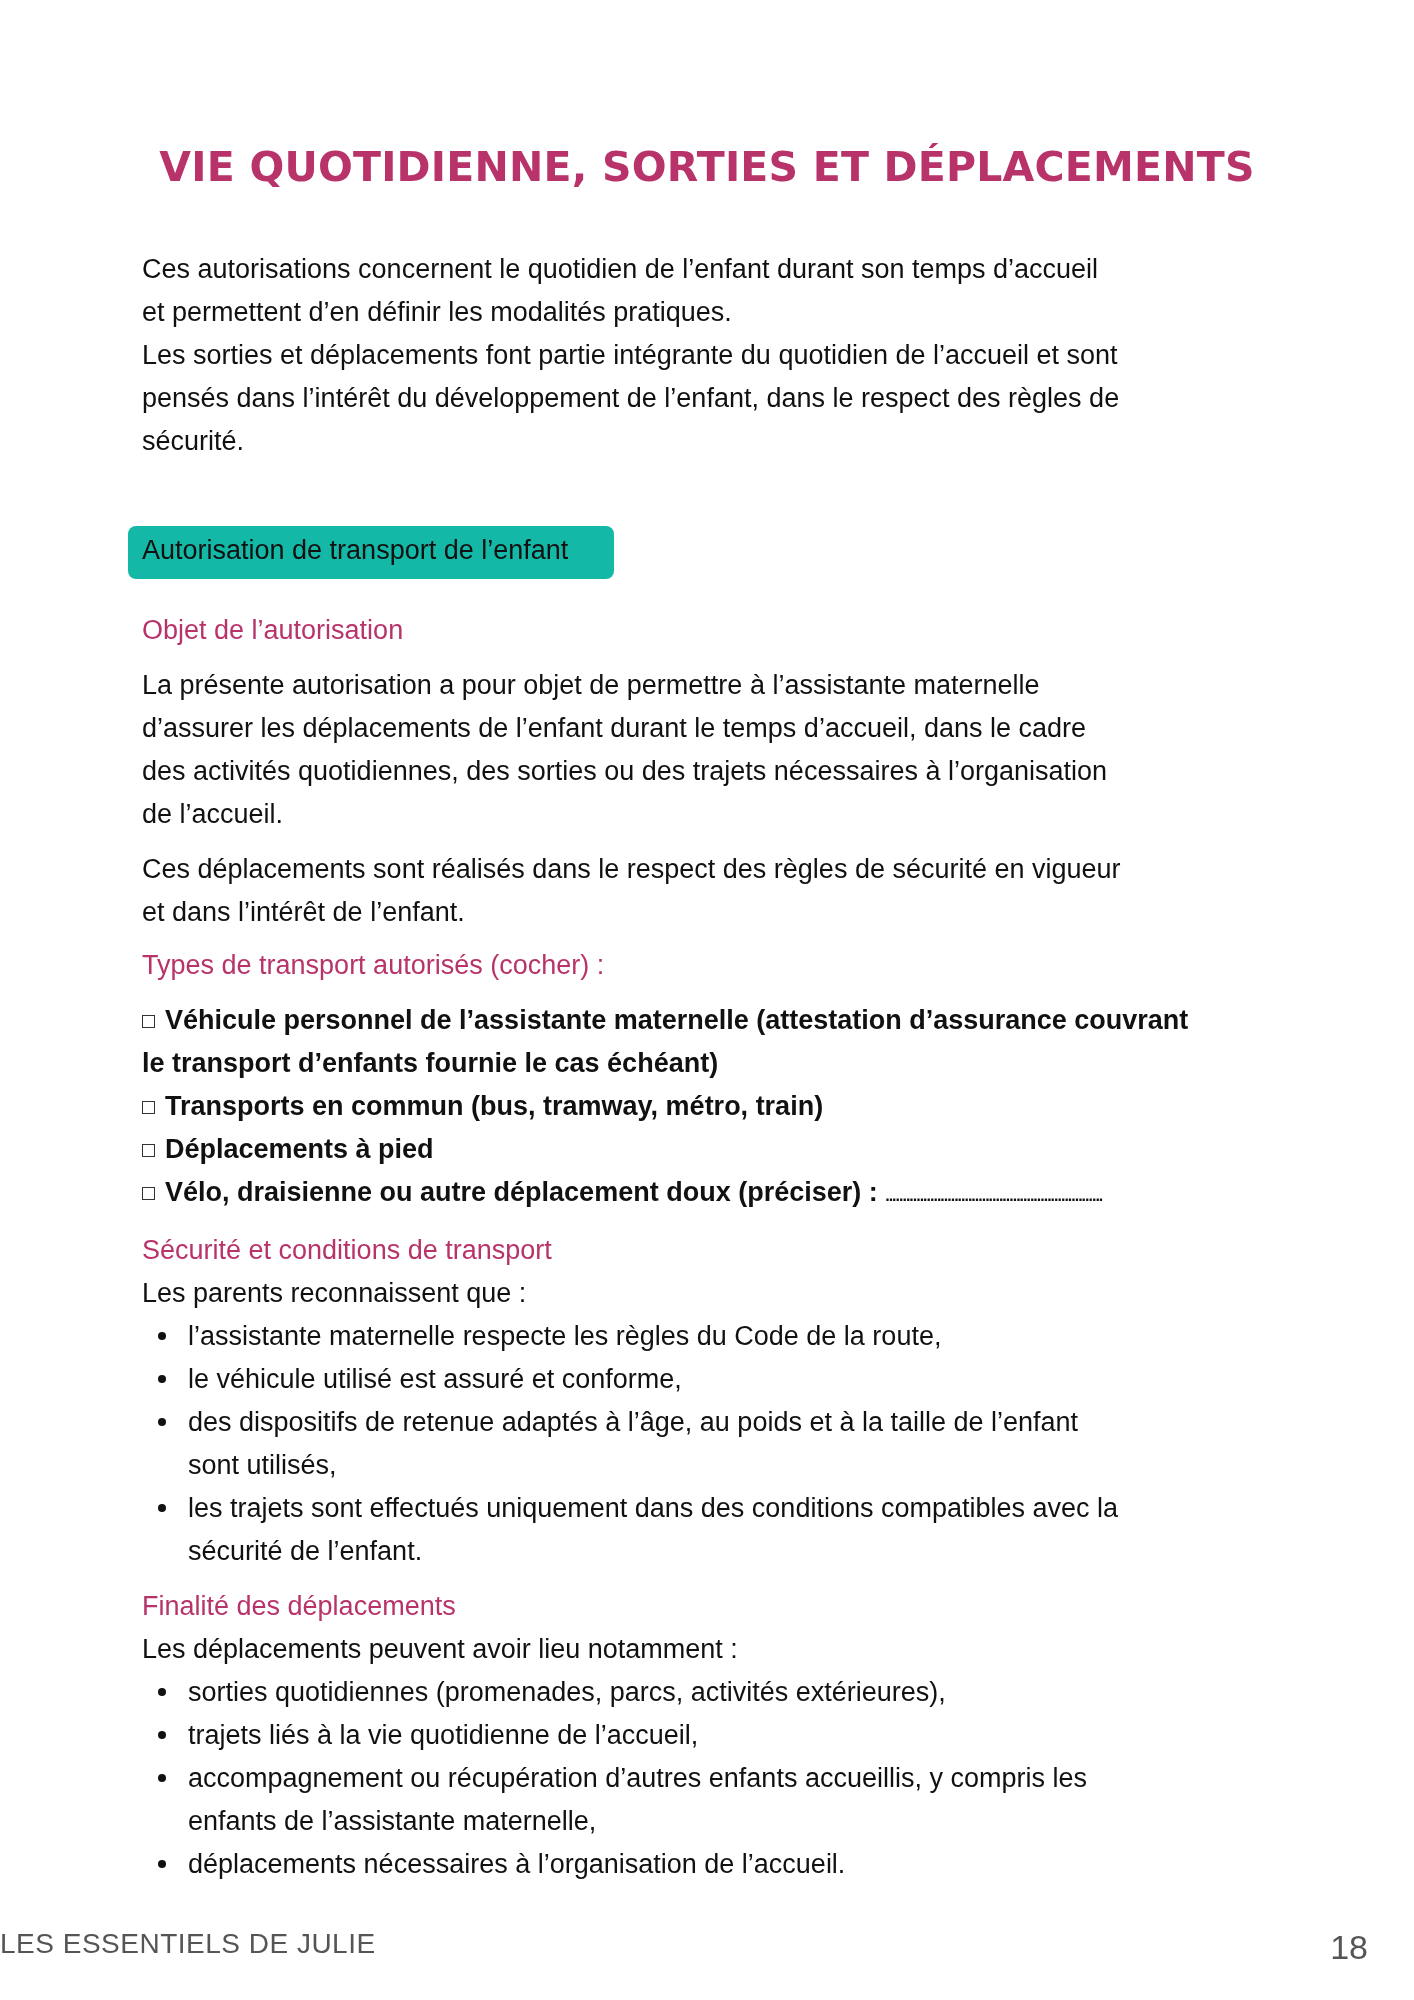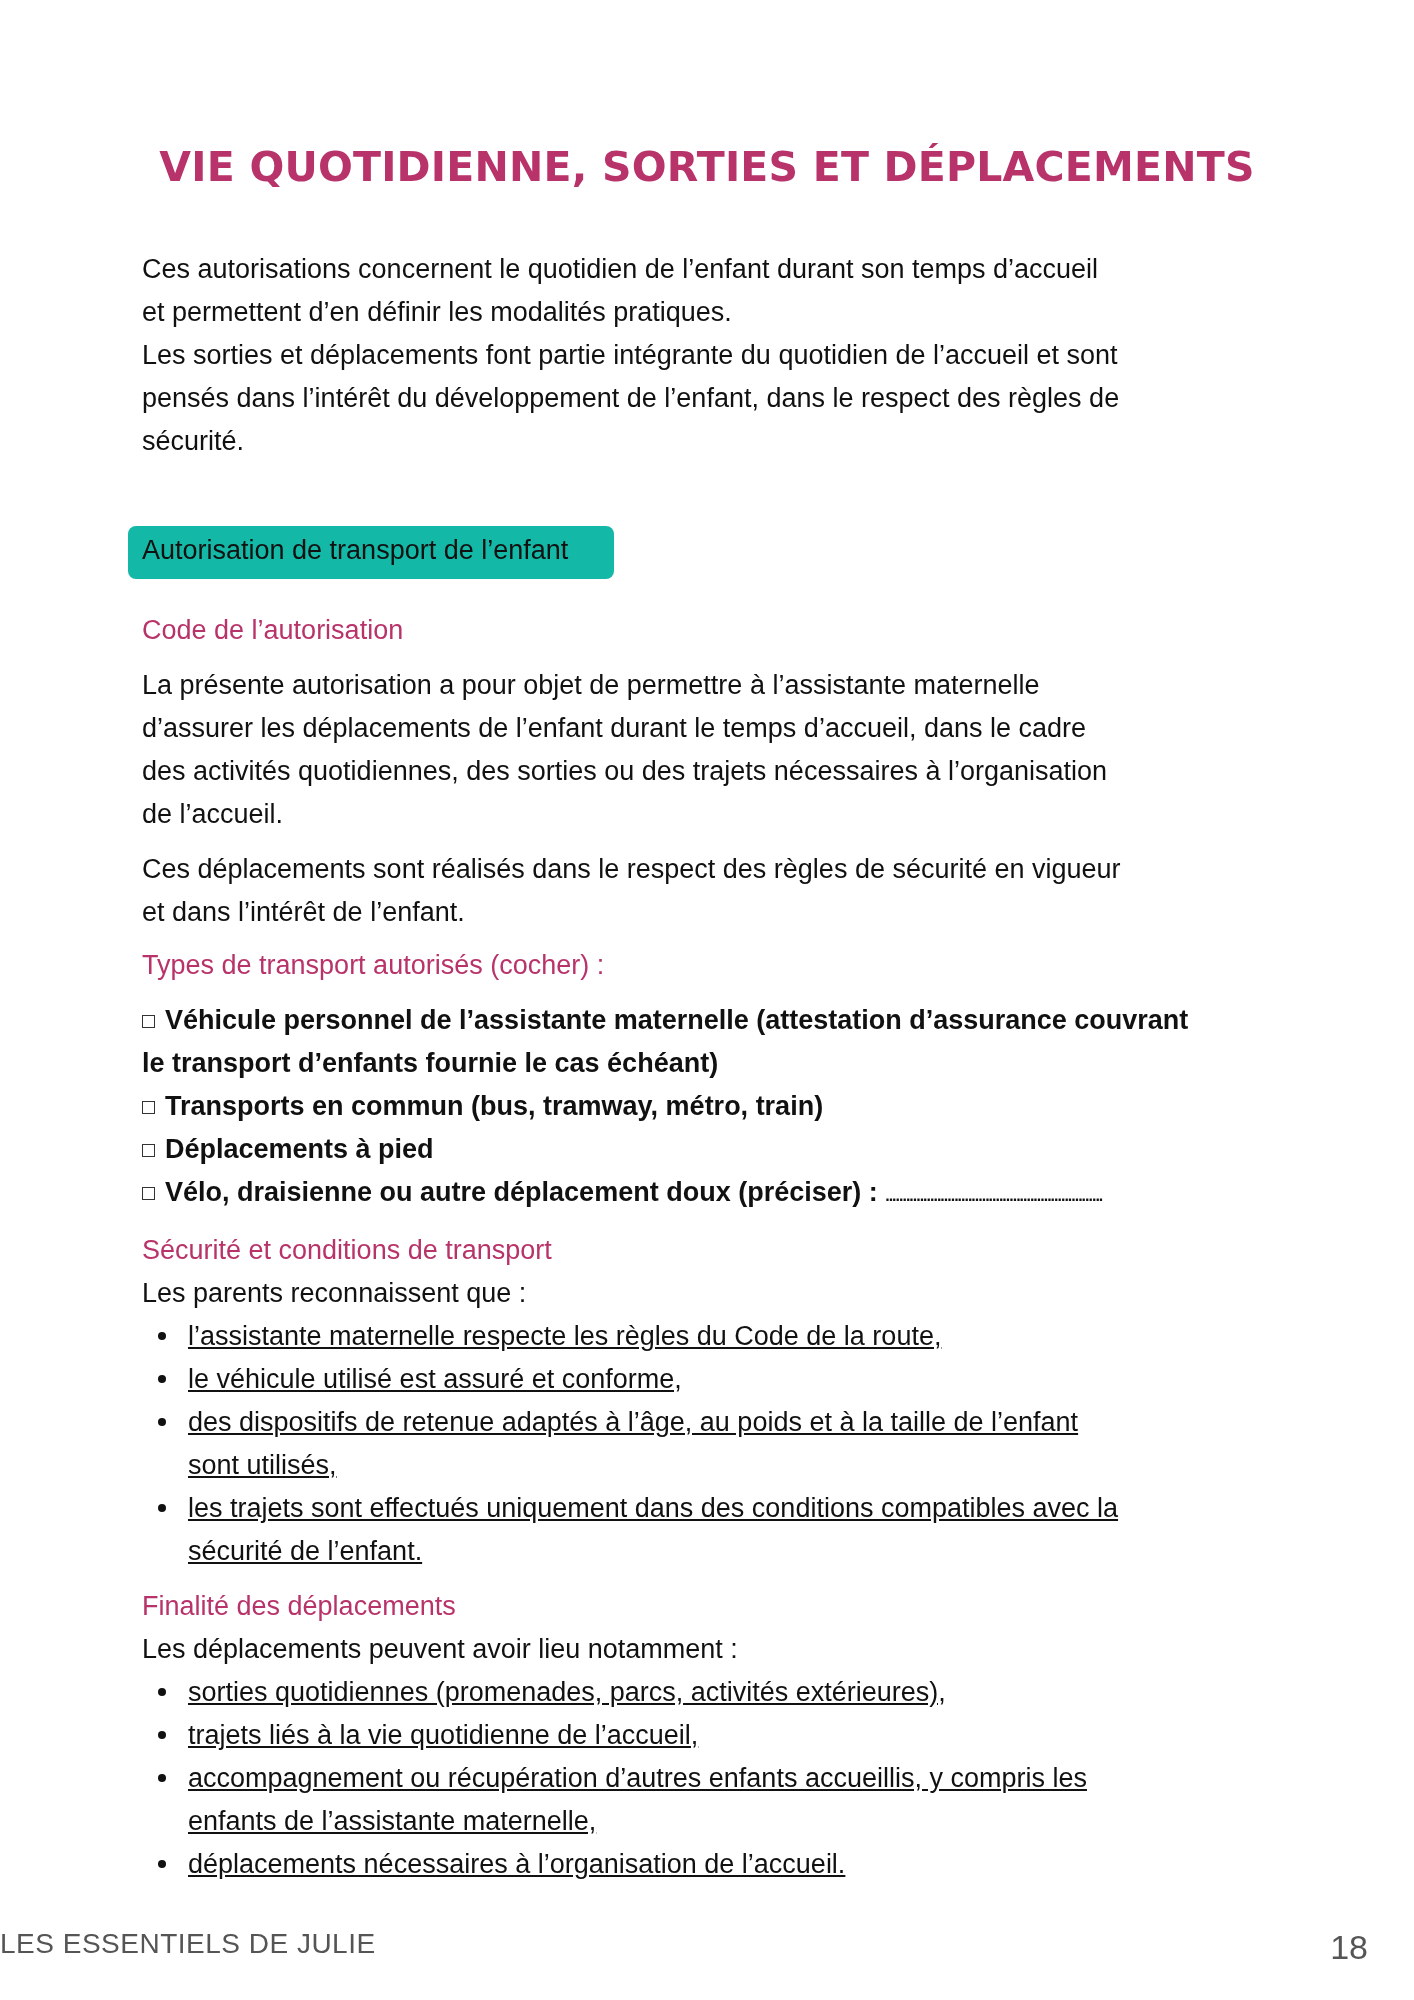--- a/index.html
+++ b/index.html
@@ -88,21 +88,20 @@
       font-size: 16px;
     }
     .sub-secu { margin-top: 12px; }
     ul.bullets {
       list-style: none;
       margin: 0;
       padding: 0 0 0 46px;
     }
     ul.bullets li {
       position: relative;
-      text-decoration: underline;
     }
     ul.bullets li .bullet {
       position: absolute;
       left: -30px;
       top: 17px;
       width: 8px;
       height: 8px;
       border-radius: 50%;
       background: #111111;
     }
@@ -137,21 +136,21 @@
     <div class="intro">
       <p>Ces autorisations concernent le quotidien de l’enfant durant son temps d’accueil</p>
       <p>et permettent d’en définir les modalités pratiques.</p>
       <p>Les sorties et déplacements font partie intégrante du quotidien de l’accueil et sont</p>
       <p>pensés dans l’intérêt du développement de l’enfant, dans le respect des règles de</p>
       <p>sécurité.</p>
     </div>
 
     <div class="badge">Autorisation de transport de l’enfant</div>
 
-    <div class="subhead sub-objet">Code de l’autorisation</div>
+    <div class="subhead sub-objet">Objet de l’autorisation</div>
 
     <div class="para-block">
       <p>La présente autorisation a pour objet de permettre à l’assistante maternelle</p>
       <p>d’assurer les déplacements de l’enfant durant le temps d’accueil, dans le cadre</p>
       <p>des activités quotidiennes, des sorties ou des trajets nécessaires à l’organisation</p>
       <p>de l’accueil.</p>
     </div>
 
     <div class="para-gap">
       <p>Ces déplacements sont réalisés dans le respect des règles de sécurité en vigueur</p>

